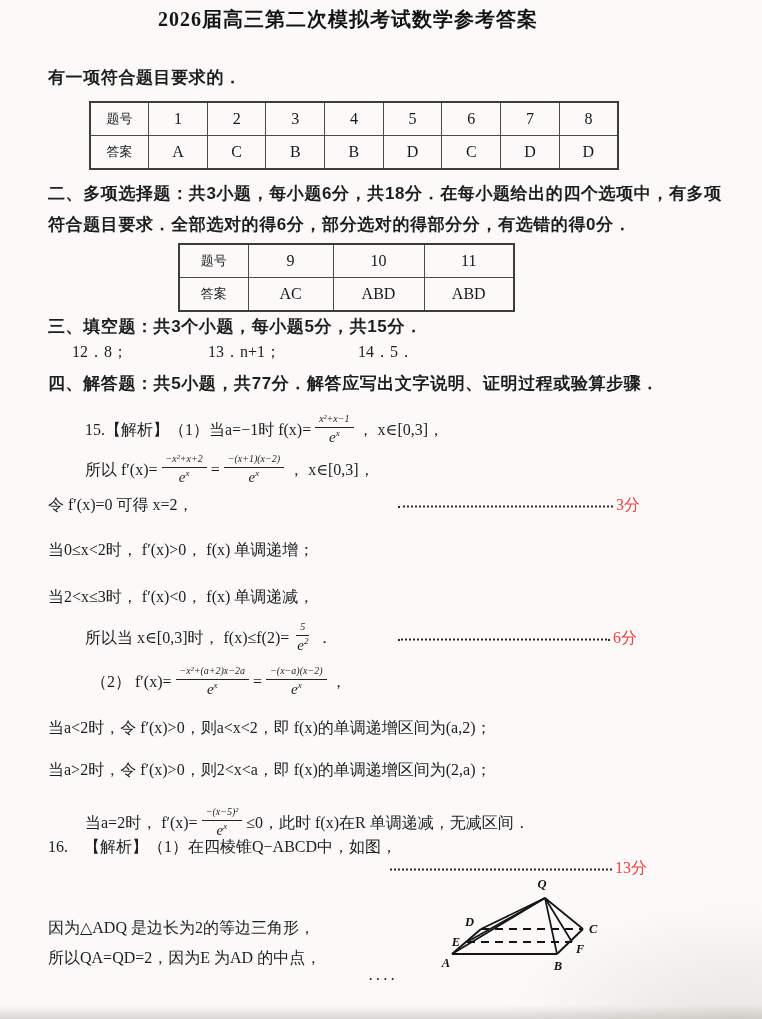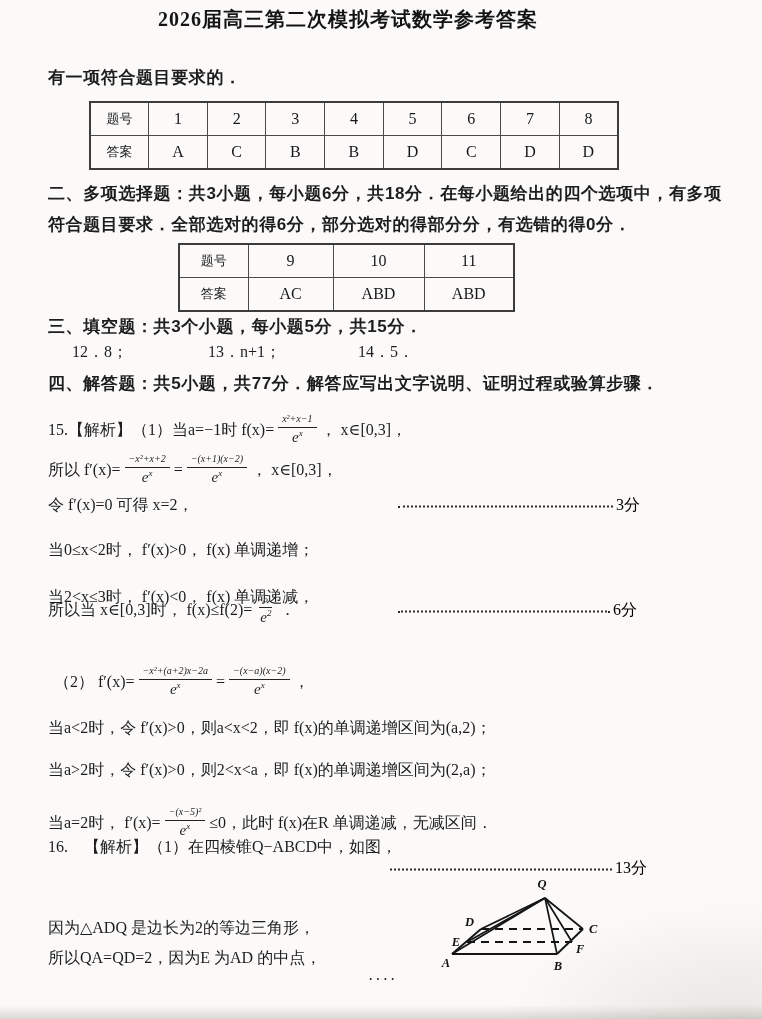--- a/index.html
+++ b/index.html
@@ -12,35 +12,35 @@
     font-family:"Liberation Serif","DejaVu Serif",serif;
     overflow:hidden;
   }
   .shade-bottom{position:absolute;left:0;bottom:0;width:100%;height:14px;
     background:linear-gradient(to bottom,rgba(0,0,0,0),rgba(120,115,108,0.25));}
   .shade-corner{position:absolute;right:0;bottom:0;width:260px;height:120px;
     background:radial-gradient(ellipse at 90% 100%,rgba(150,140,128,0.18),rgba(0,0,0,0) 70%);}
   .line{position:absolute;left:48px;right:40px;display:flex;align-items:center;
     font-size:16px;white-space:nowrap;}
   .plain{height:22px;}
-  .fracline{height:52px;}
+  .fracline{height:52px;margin-left:37px;}
   .heading{font-family:"Liberation Sans","DejaVu Sans",sans-serif;
     font-weight:700;font-size:17px;letter-spacing:0.6px;}
   .title{position:absolute;top:6px;left:0;width:696px;text-align:center;
     font-weight:700;font-size:20px;letter-spacing:1px;color:#141416;}
   .frac{display:inline-flex;flex-direction:column;align-items:center;
     vertical-align:middle;margin:0 4px;line-height:1.05;font-style:italic;}
   .frac .num{padding:0 4px 2px;border-bottom:1.5px solid #222;font-size:10px;}
   .frac .den{padding:1px 4px 0;font-size:15px;}
   .frac sup{font-size:9px;font-style:italic;}
   .score{position:absolute;top:50%;transform:translateY(-50%);
     display:flex;align-items:center;}
   .leader{display:inline-block;height:0;border-bottom:2.4px dotted #2a2a2a;
     margin-right:3px;transform:translateY(1px);}
-  .score-label{font-size:16px;color:#000000;}
+  .score-label{font-size:16px;color:#ef4444;}
   table{border-collapse:collapse;position:absolute;table-layout:fixed;
     font-size:16px;text-align:center;color:#17171a;}
   td{border:1px solid #4a4a4a;height:32px;padding:0;}
   .tbl{border:2px solid #3c3c3c;}
   .rowhead{font-size:13px;}
   .ansline span{position:absolute;top:0;font-size:16px;}
   .dots4{position:absolute;left:368px;top:971px;font-size:16px;letter-spacing:2px;}
   svg text{font-family:"Liberation Serif","DejaVu Serif",serif;
     font-style:italic;font-weight:700;font-size:12.5px;fill:#111;}
 </style>
@@ -142,21 +142,21 @@
     <span>令 f′(x)=0 可得 x=2，</span>
     <span class="score" style="right:82px;">
       <span class="leader" style="width:215px;"></span>
       <span class="score-label">3分</span>
     </span>
   </div>
 
   <div class="line plain" style="top:539px;">当0≤x&lt;2时， f′(x)&gt;0， f(x) 单调递增；</div>
   <div class="line plain" style="top:586px;">当2&lt;x≤3时， f′(x)&lt;0， f(x) 单调递减，</div>
 
-  <div class="line fracline" style="top:584px;align-items:center;">
+  <div class="line fracline" style="top:612px;align-items:center;">
     <span>所以当 x∈[0,3]时， f(x)≤f(2)=</span>
     <span class="frac">
       <span class="num">5</span>
       <span class="den"><span>e</span><sup>2</sup></span>
     </span>
     <span>．</span>
     <span class="score" style="right:85px;">
       <span class="leader" style="width:212px;"></span>
       <span class="score-label">6分</span>
     </span>

